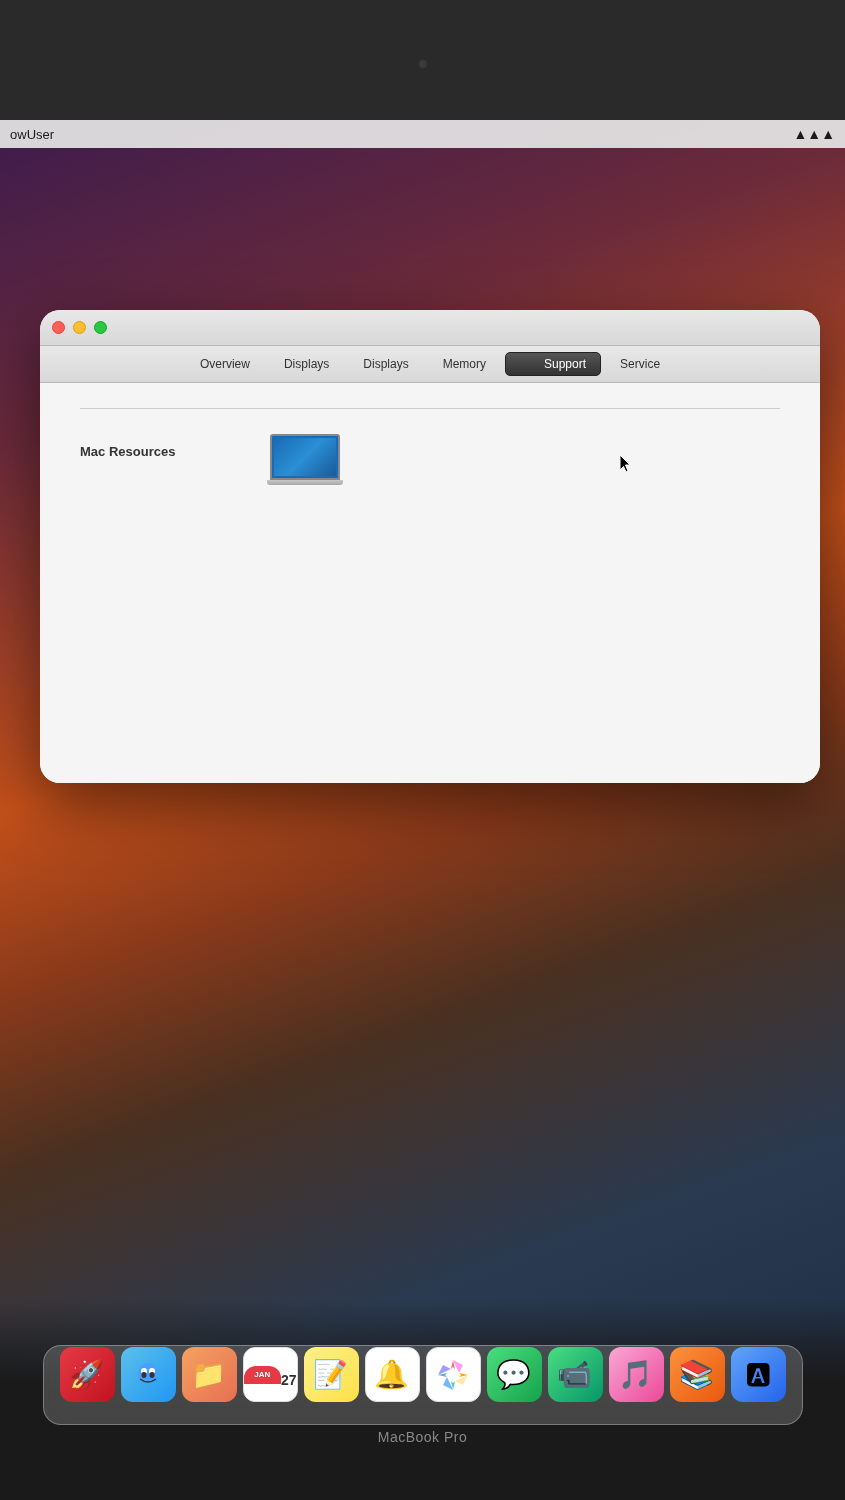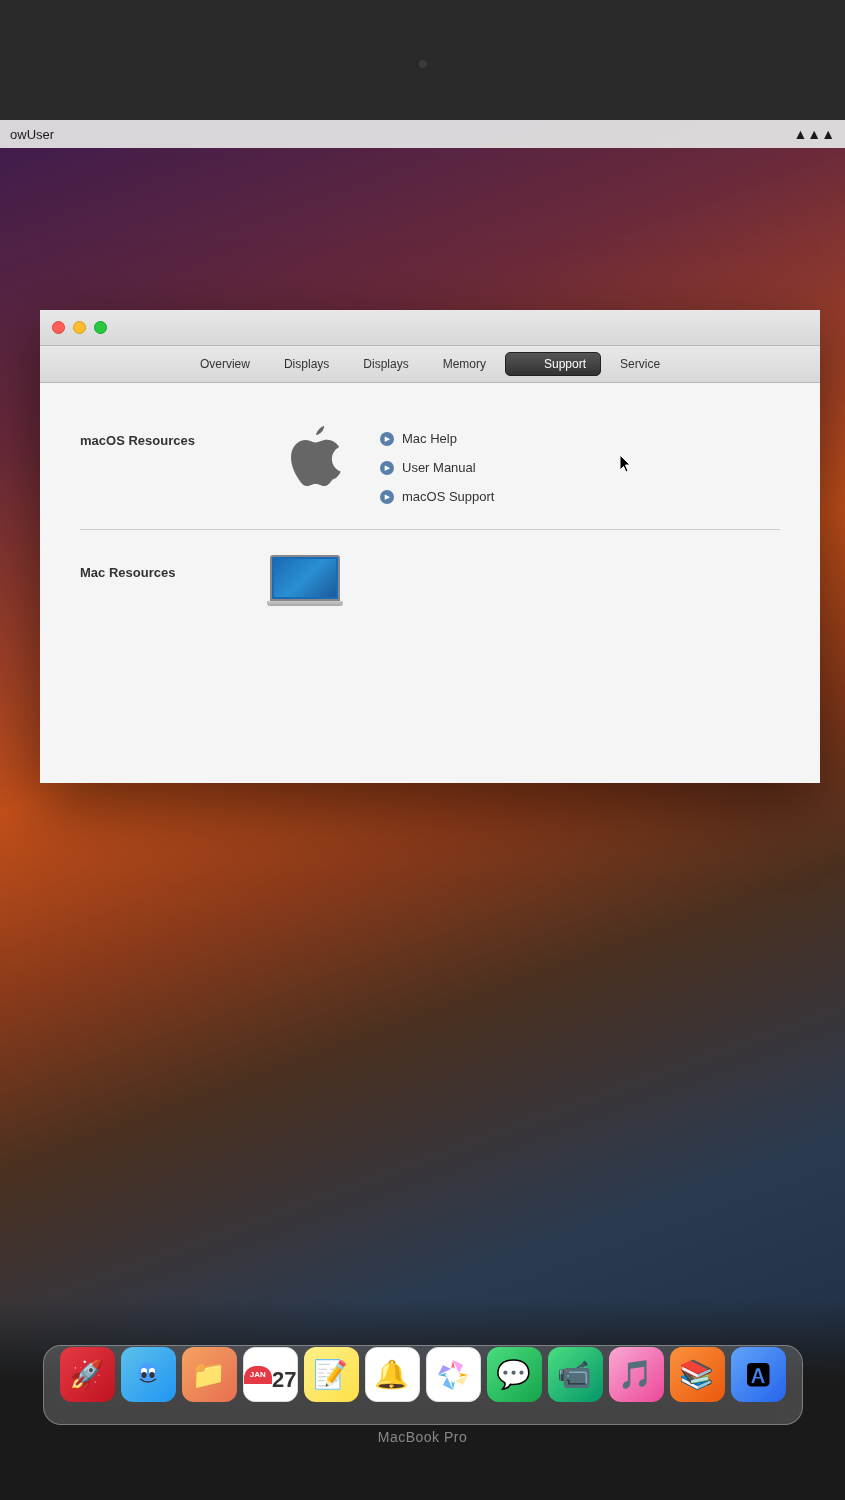--- a/index.html
+++ b/index.html
@@ -82,21 +82,21 @@
       font-size: 14px;
     }
 
     
     .window {
       position: absolute;
       top: 310px;
       left: 40px;
       width: 780px;
       background: #f0f0f0;
-      border-radius: 0;
+      border-radius: 20px;
       box-shadow: 0 20px 60px rgba(0,0,0,0.5);
       overflow: hidden;
     }
 
     .titlebar {
       height: 36px;
       background: linear-gradient(180deg, #e8e8e8 0%, #d8d8d8 100%);
       border-bottom: 1px solid #b8b8b8;
       display: flex;
       align-items: center;
@@ -356,43 +356,20 @@
     <button class="tab">Overview</button>
     <button class="tab">Displays</button>
     <button class="tab">Displays</button>
     <button class="tab">Memory</button>
     <button class="tab active">Support</button>
     <button class="tab">Service</button>
   </div>
 
   <div class="window-content">
 
-    <div class="section">
-      <div class="section-label">macOS Resources</div>
-      <div class="section-icon">
-        <svg width="65" height="75" viewBox="0 0 65 75" fill="none" xmlns="http://www.w3.org/2000/svg">
-          <path d="M54.2 56.8c-2.2 3.2-4.5 6.3-8 6.3-3.5 0-4.4-2-8.5-2s-5.2 2-8.7 2c-3.5 0-5.7-3-8-6.3C16.7 50.5 13 42.2 13 34.5c0-11.5 7.5-17.5 14.9-17.5 3.9 0 7.2 2.6 9.6 2.6 2.3 0 6.8-2.8 11.3-2.8 1.8 0 8.2.6 12.4 7.1-10.8 6-9 20.5 1.5 24.5-1.5 3.4-3.2 6.2-8.5 8.4z" fill="#666"></path>
-          <path d="M38 12c.8-4.2 4.2-7.8 8-9.3.4 4.3-3.8 8.7-8 9.3z" fill="#666"></path>
-        </svg>
-      </div>
-      <div class="section-links">
-        <div class="link-item">
-          <div class="link-arrow"></div>
-          <span>Mac Help</span>
-        </div>
-        <div class="link-item">
-          <div class="link-arrow"></div>
-          <span>User Manual</span>
-        </div>
-        <div class="link-item">
-          <div class="link-arrow"></div>
-          <span>macOS Support</span>
-        </div>
-      </div>
-    </div>
 
     <hr class="divider">
 
     <div class="section">
       <div class="section-label">Mac Resources</div>
       <div class="section-icon">
         <div class="macbook-icon">
           <div class="macbook-screen">
             <div class="macbook-screen-inner"></div>
           </div>
@@ -417,21 +394,21 @@
         <circle cx="20" cy="12" r="3" fill="white"></circle>
         <ellipse cx="12" cy="16" rx="2.5" ry="3" fill="#333"></ellipse>
         <ellipse cx="20" cy="16" rx="2.5" ry="3" fill="#333"></ellipse>
         <path d="M8 20 Q16 26 24 20" stroke="#333" fill="none" stroke-width="1.5"></path>
       </svg>
   </div>
   <div class="dock-icon dock-icon-folder">📁</div>
   <div class="dock-icon dock-icon-calendar">
     <div style="background:white;width:100%;height:100%;border-radius:12px;display:flex;align-items:center;">
       <div style="background:#e63946;width:100%;border-radius:12px 12px 0 0;height:18px;display:flex;align-items:center;justify-content:center;font-size:8px;color:white;font-weight:bold;">JAN</div>
-      <div style="font-size:22px;font-weight:bold;color:#333;margin-top:10px;">27</div>
+      <div style="font-size:14px;font-weight:bold;color:#333;margin-top:10px;">27</div>
     </div>
   </div>
   <div class="dock-icon dock-icon-notes">📝</div>
   <div class="dock-icon dock-icon-reminders">🔔</div>
   <div class="dock-icon dock-icon-photos">
     <svg width="40" height="40" viewBox="0 0 40 40">
       <circle cx="20" cy="20" r="18" fill="white"></circle>
       <path d="M20 5 L22 14 L20 12 L18 14 Z" fill="#ff6b6b"></path>
       <path d="M35 20 L26 22 L28 20 L26 18 Z" fill="#ffa500"></path>
       <path d="M20 35 L18 26 L20 28 L22 26 Z" fill="#4ecdc4"></path>

